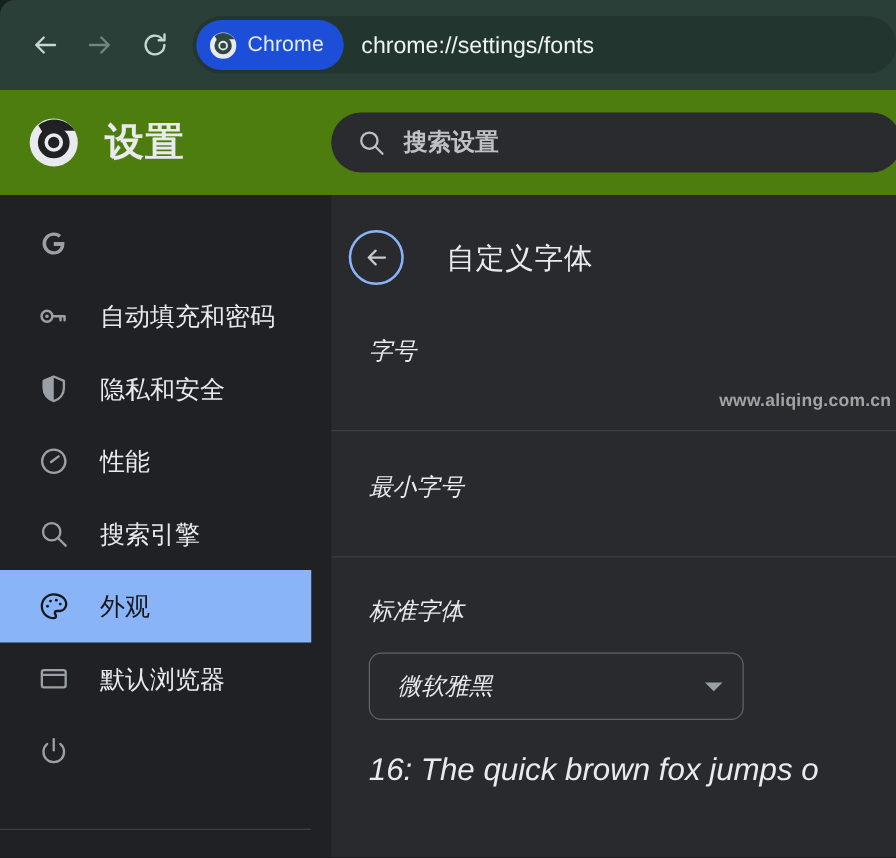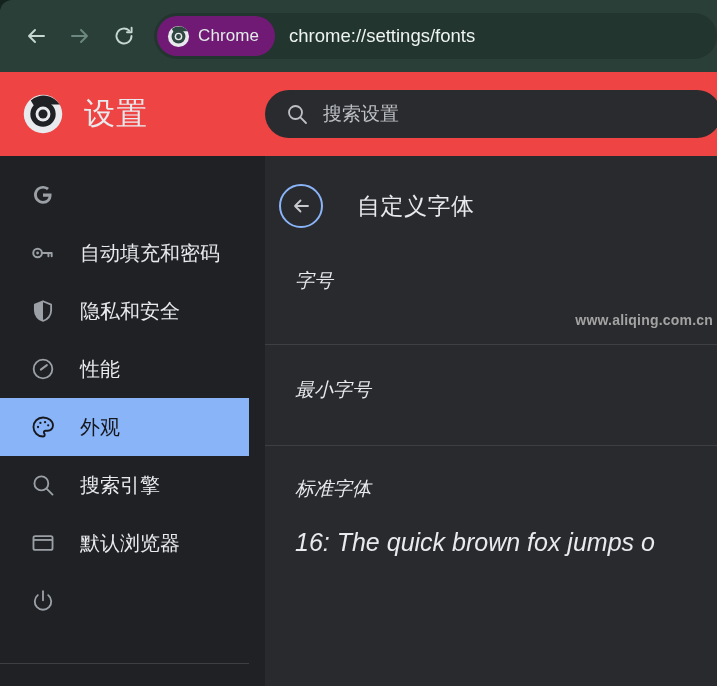--- a/index.html
+++ b/index.html
@@ -30,40 +30,40 @@
   .omnibox {
     flex: 1 1 auto; height: 46px; margin-left: 8px;
     display: flex; align-items: center;
     background: #23352f;
     border-radius: 23px;
     position: relative;
   }
   .chrome-pill {
     display: flex; align-items: center; gap: 8px;
     height: 40px; margin-left: 3px; padding: 0 16px 0 10px;
-    background: #701a75; border-radius: 20px;
+    background: #1d4ed8; border-radius: 20px;
   }
   .chrome-logo { width: 23px; height: 23px; flex: 0 0 auto; }
   .chrome-pill-label {
     font-size: 17px; color: #e3ece9; letter-spacing: .1px; white-space: nowrap;
   }
   .url-text {
     margin-left: 14px; font-size: 18.5px; color: #eef4f2;
     white-space: nowrap; overflow: hidden;
   }
 
   
   .settings-window {
     position: absolute; left: 0; top: 72px; width: 717px; height: 614px;
     background: #202124; overflow: hidden;
   }
   .settings-header {
     position: relative; height: 84px; width: 717px;
-    background: #ef4444;
-    display: flex; align-items: center;
+    background: #4d7c0f;
+    display: flex; align-items: center; font-weight: bold;
   }
   .brand { display: flex; align-items: center; gap: 20px; padding-left: 22px; width: 265px; }
   .brand-logo { width: 42px; height: 42px; flex: 0 0 auto; }
   .brand-title { font-size: 31px; color: #e8eaed; letter-spacing: 1px; }
 
   .search-wrap { flex: 1 1 auto; padding-right: 16px; }
   .search-box {
     height: 48px; background: #2a2b2e; border-radius: 24px;
     display: flex; align-items: center; gap: 14px; padding-left: 20px;
     margin-right: -20px;
@@ -228,37 +228,37 @@
         </div>
 
         <div class="nav-item">
           <svg class="nav-ico" viewBox="0 0 24 24">
             <circle cx="12" cy="12" r="8.6" stroke="#9aa0a6" stroke-width="1.7" fill="none"></circle>
             <path d="M15.6 8.4 10 12.6" stroke="#9aa0a6" stroke-width="1.8" stroke-linecap="round"></path>
           </svg>
           <span>性能</span>
         </div>
 
+        <div class="nav-item">
+          <svg class="nav-ico" viewBox="0 0 24 24">
+            <circle cx="10.5" cy="10.5" r="6.4" stroke="#9aa0a6" stroke-width="1.7" fill="none"></circle>
+            <path d="M15.3 15.3 20.8 20.8" stroke="#9aa0a6" stroke-width="1.7" stroke-linecap="round"></path>
+          </svg>
+          <span>搜索引擎</span>
+        </div>
+
         <div class="nav-item selected">
           <svg class="nav-ico" viewBox="0 0 24 24">
             <path d="M12 3.2c-4.9 0-8.8 3.9-8.8 8.8s3.9 8.8 8.8 8.8c.9 0 1.6-.7 1.6-1.6 0-.4-.2-.8-.4-1.1-.3-.3-.4-.6-.4-1 0-.9.7-1.6 1.6-1.6h1.9c2.7 0 4.9-2.2 4.9-4.9 0-4.2-4.1-7.4-9.2-7.4z" fill="none" stroke="#16181c" stroke-width="1.7" stroke-linejoin="round"></path>
             <circle cx="7.4" cy="12" r="1.05" fill="#16181c" stroke="none"></circle>
             <circle cx="9.6" cy="8.2" r="1.05" fill="#16181c" stroke="none"></circle>
             <circle cx="13.9" cy="7.5" r="1.05" fill="#16181c" stroke="none"></circle>
             <circle cx="16.8" cy="10.4" r="1.05" fill="#16181c" stroke="none"></circle>
           </svg>
           <span>外观</span>
-        </div>
-
-        <div class="nav-item">
-          <svg class="nav-ico" viewBox="0 0 24 24">
-            <circle cx="10.5" cy="10.5" r="6.4" stroke="#9aa0a6" stroke-width="1.7" fill="none"></circle>
-            <path d="M15.3 15.3 20.8 20.8" stroke="#9aa0a6" stroke-width="1.7" stroke-linecap="round"></path>
-          </svg>
-          <span>搜索引擎</span>
         </div>
 
         <div class="nav-item">
           <svg class="nav-ico" viewBox="0 0 24 24">
             <rect x="3.2" y="5.6" width="17.6" height="12.8" rx="1.6" stroke="#9aa0a6" stroke-width="1.7" fill="none"></rect>
             <path d="M3.2 9.2h17.6" stroke="#9aa0a6" stroke-width="1.7"></path>
           </svg>
           <span>默认浏览器</span>
         </div>
 
@@ -294,20 +294,24 @@
           <div style="height:32px"></div>
           <div class="section-label">最小字号</div>
           <div style="height:42px"></div>
         </div>
         <div class="divider"></div>
 
         <div class="section">
           <div style="height:30px"></div>
           <div class="section-label">标准字体</div>
 
+          <div class="select-box">
+            <span class="select-value">微软雅黑</span>
+            <span class="chev"></span>
+          </div>
 
           <div class="preview-text">16: The quick brown fox jumps o</div>
         </div>
 
         <div class="watermark">www.aliqing.com.cn</div>
       </main>
     </div>
   </div>
 </div>
 

